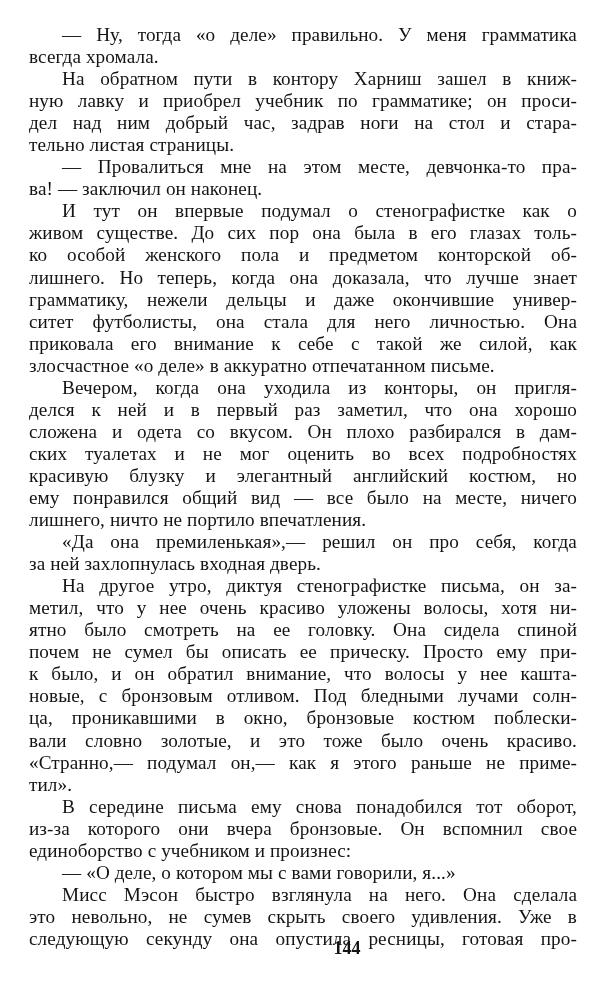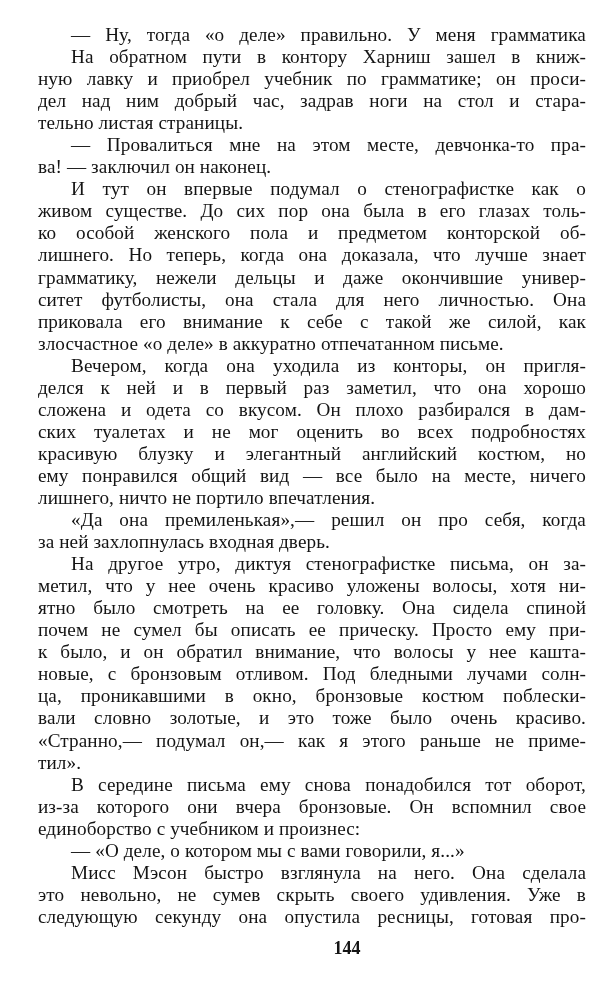--- a/index.html
+++ b/index.html
@@ -1,19 +1,19 @@
 <!DOCTYPE html>
 <html><head>
 <meta charset="utf-8">
 <style>
   html, body { margin: 0; padding: 0; background: #ffffff; }
   body { width: 600px; height: 989px; position: relative; overflow: hidden; }
   .page {
     position: absolute;
-    left: 38px;
+    left: 29px;
     top: 24px;
     width: 548px;
     font-family: "Liberation Serif", "DejaVu Serif", serif;
     font-size: 19.2px;
     line-height: 22.05px;
     color: #141414;
     letter-spacing: 0.1px;
   }
   .line {
     display: block;
@@ -35,20 +35,21 @@
     font-weight: bold;
     color: #141414;
     margin-left: 47px;
   }
 </style>
 </head>
 <body>
 
 <div class="page" id="page-body">
     <span class="line indent">— Ну, тогда «о деле» правильно. У меня грамматика</span>
+    <span class="line last">всегда  хромала.</span>
     <span class="line indent">На обратном пути в контору Харниш зашел в книж-</span>
     <span class="line">ную лавку и приобрел учебник по грамматике; он проси-</span>
     <span class="line">дел над ним добрый час, задрав ноги на стол и стара-</span>
     <span class="line last">тельно листая страницы.</span>
     <span class="line indent">— Провалиться мне на этом месте, девчонка-то пра-</span>
     <span class="line last">ва! — заключил  он  наконец.</span>
     <span class="line indent">И тут он впервые подумал о стенографистке как о</span>
     <span class="line">живом существе. До сих пор она была в его глазах толь-</span>
     <span class="line">ко особой женского пола и предметом конторской об-</span>
     <span class="line">лишнего. Но теперь, когда она доказала, что лучше знает</span>

